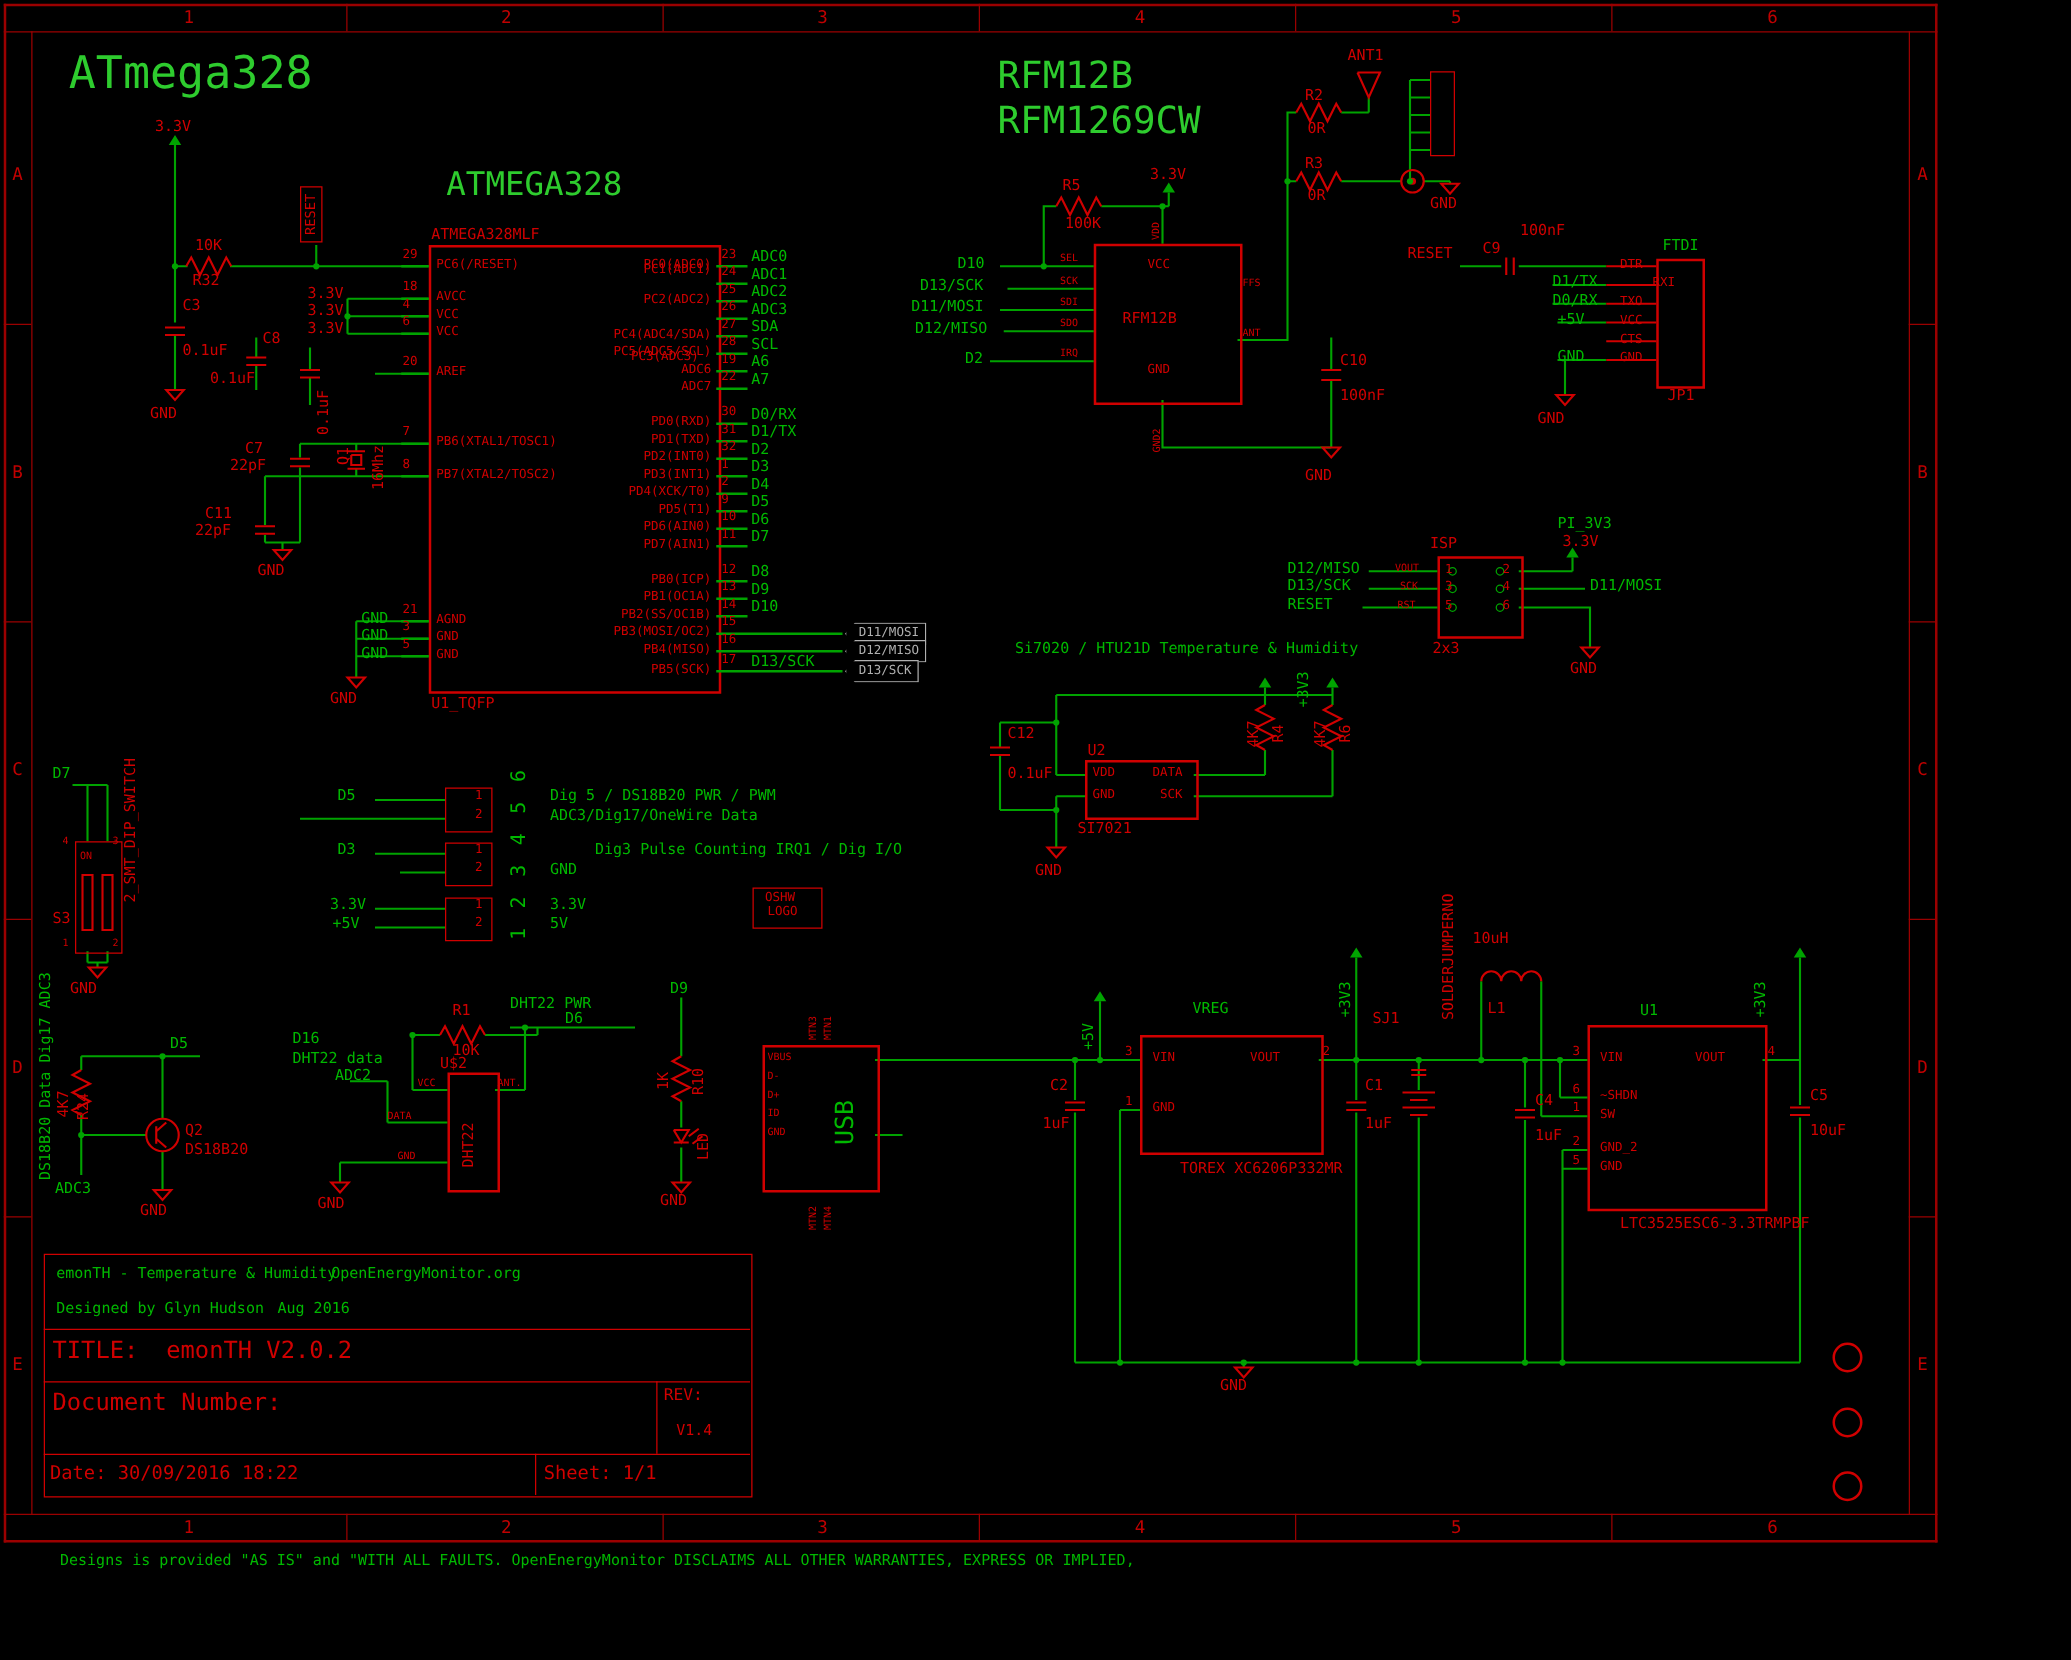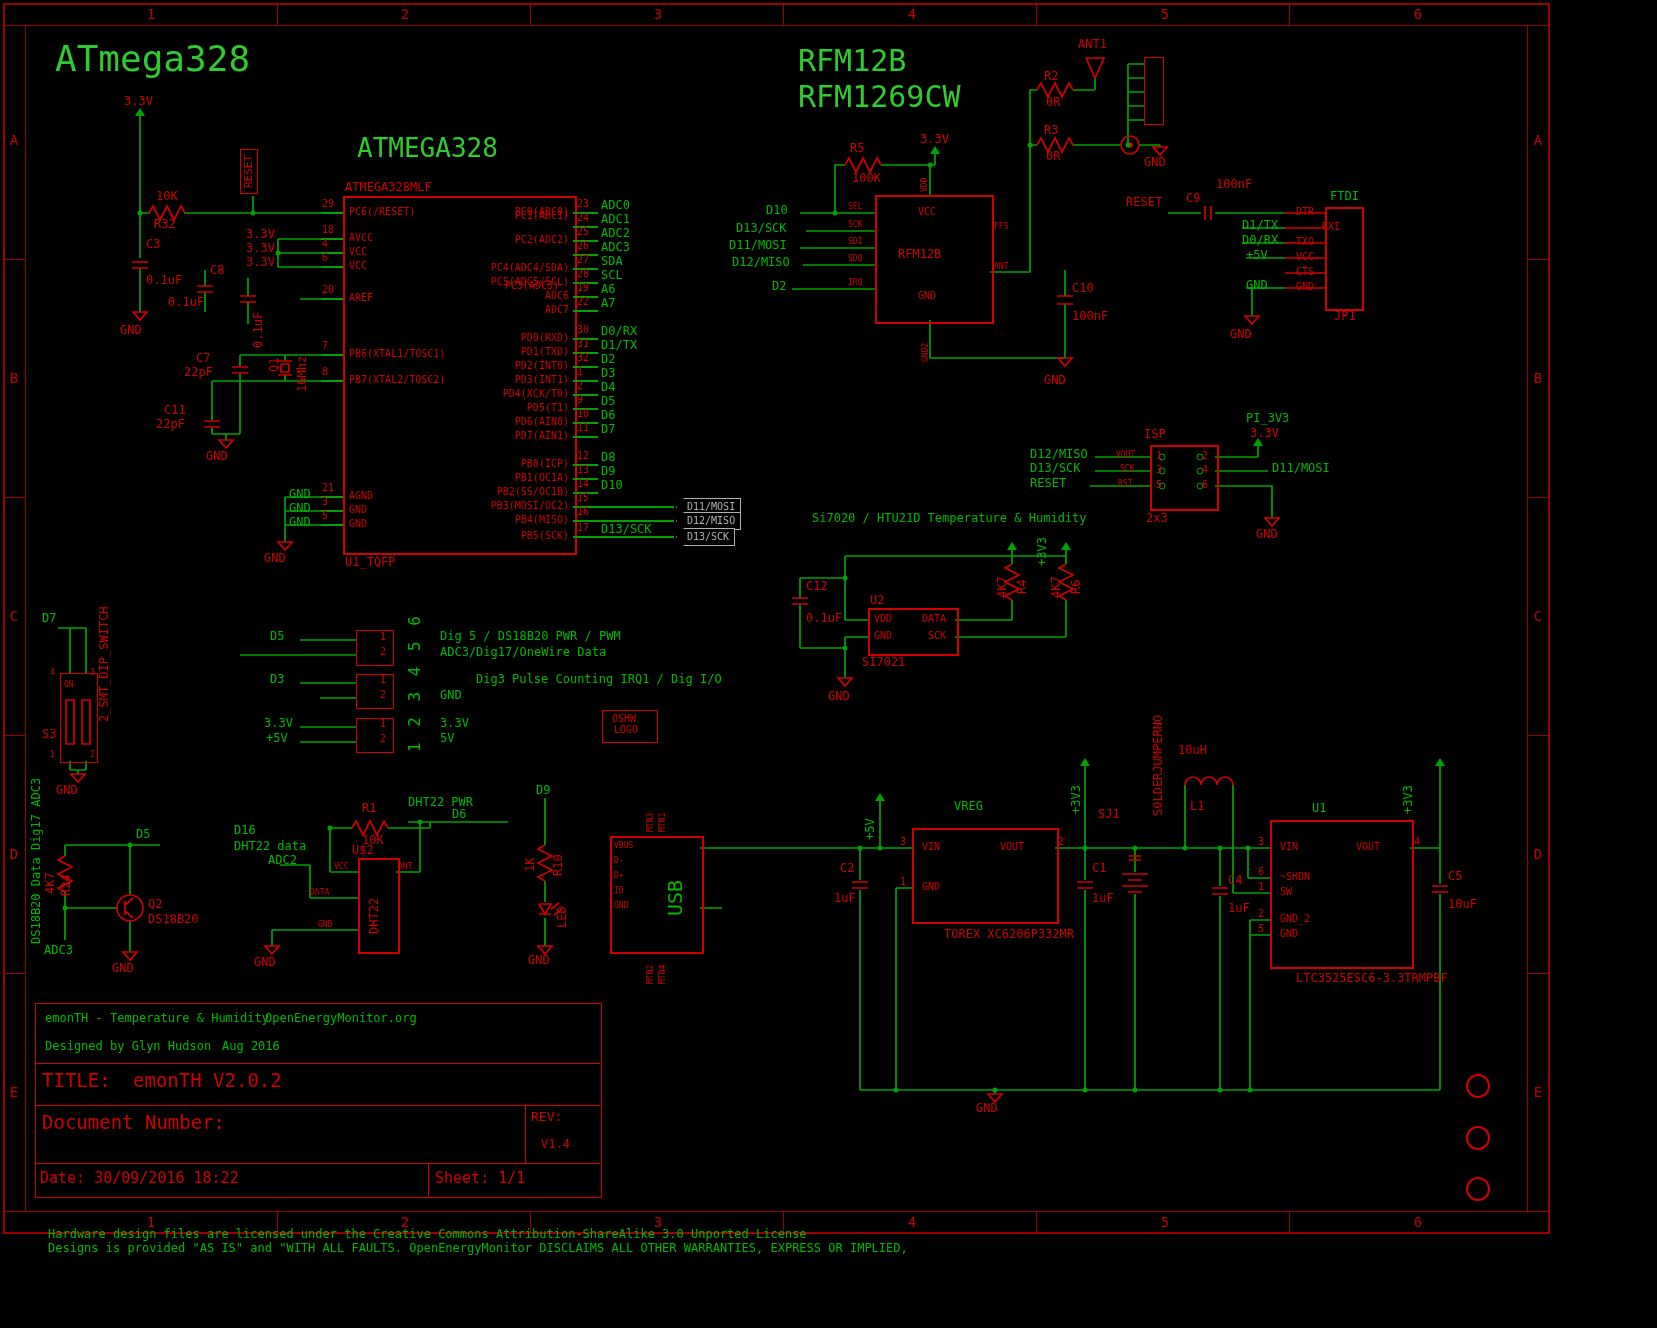--- a/index.html
+++ b/index.html
@@ -265,21 +265,20 @@
     <span class="lbl tb-g" style="left:222px;top:1040px;">Aug 2016</span>
     <span class="lbl tb-r-lg" style="left:42px;top:1070px;">TITLE:</span>
     <span class="lbl tb-r-lg" style="left:133px;top:1070px;">emonTH V2.0.2</span>
     <span class="lbl tb-r-lg" style="left:42px;top:1112px;">Document Number:</span>
     <span class="lbl tb-r-xs" style="left:531px;top:1110px;">REV:</span>
     <span class="lbl tb-r-sm" style="left:541px;top:1138px;">V1.4</span>
     <span class="lbl tb-r-md" style="left:40px;top:1170px;">Date: 30/09/2016 18:22</span>
     <span class="lbl tb-r-md" style="left:435px;top:1170px;">Sheet: 1/1</span>
   </div>
 
-  <div class="lic" style="left:48px;top:1227px;">Hardware design files are licensed under the Creative Commons Attribution-ShareAlike 3.0 Unported License</div>
   <div class="lic" style="left:48px;top:1241px;">Designs is provided "AS IS" and "WITH ALL FAULTS. OpenEnergyMonitor DISCLAIMS ALL OTHER WARRANTIES, EXPRESS OR IMPLIED,</div>
 
   <div id="labels-layer">
       <div class="lbl r" style="left: 124px; top: 95px;">3.3V</div>
       <div class="lbl r" style="left: 156px; top: 190px;">10K</div>
       <div class="lbl r" style="left: 154px; top: 218px;">R32</div>
       <div class="lbl flagr" style="left: 240px; top: 194px; transform-origin: 0px 0px; transform: rotate(-90deg);">RESET</div>
       <div class="lbl r" style="left: 246px; top: 228px;">3.3V</div>
       <div class="lbl r" style="left: 246px; top: 242px;">3.3V</div>
       <div class="lbl r" style="left: 246px; top: 256px;">3.3V</div>

